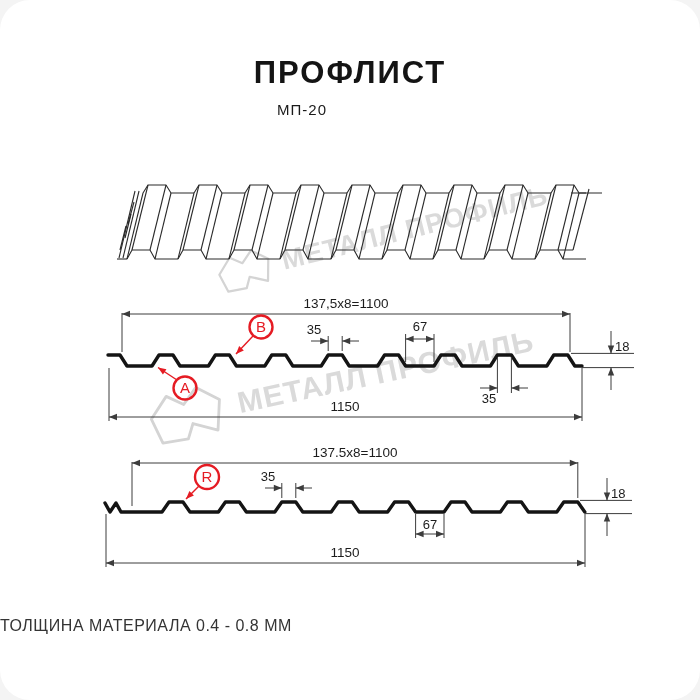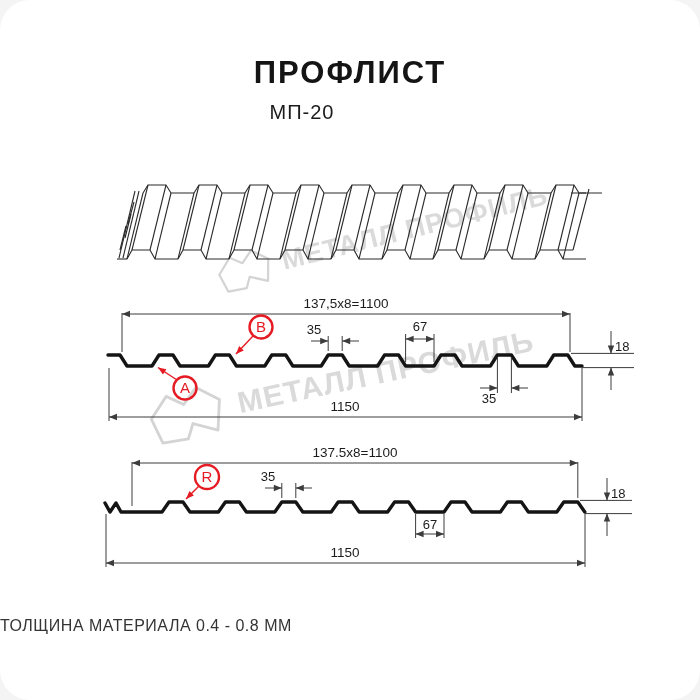--- a/index.html
+++ b/index.html
@@ -6,21 +6,21 @@
   .stage{
     position:relative;width:700px;height:700px;background:#ffffff;
     font-family:"Liberation Sans", sans-serif;overflow:hidden;margin:0 auto;border-radius:30px;
   }
   .title{
     position:absolute;top:55px;left:0;width:700px;text-align:center;
     font-size:31px;font-weight:bold;letter-spacing:2px;color:#141414;
   }
   .subtitle{
     position:absolute;top:101px;left:0;width:604px;text-align:center;
-    font-size:20px;font-weight:500;letter-spacing:1px;color:#1a1a1a;
+    font-size:15px;font-weight:500;letter-spacing:1px;color:#1a1a1a;
   }
   .footer{
     position:absolute;top:617px;left:0;width:700px;text-align:left;
     font-size:16px;font-weight:500;letter-spacing:.5px;color:#343434;
   }
   .wm{
     position:absolute;display:flex;align-items:center;gap:10px;
     transform-origin:left center;pointer-events:none;
   }
   .wm-text{

